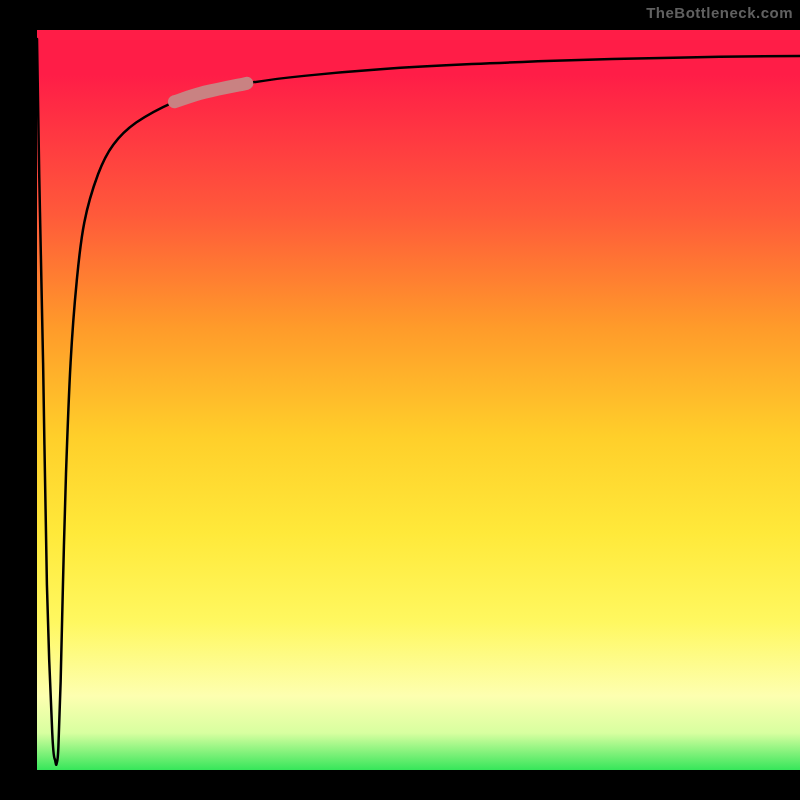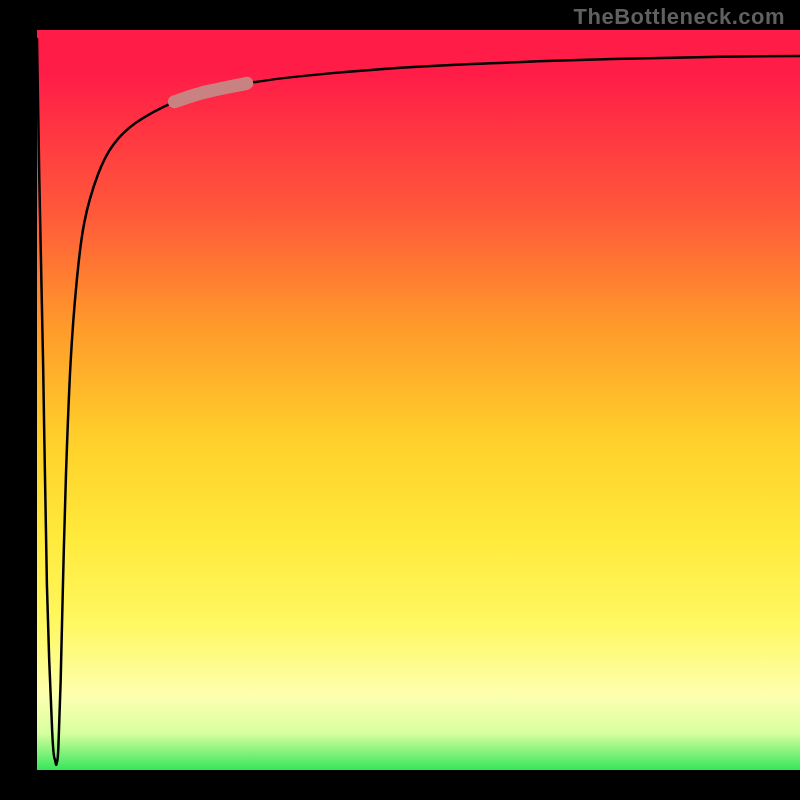--- a/index.html
+++ b/index.html
@@ -49,20 +49,20 @@
     pointer-events: none;
   }
 </style>
 </head>
 <body>
 
 <div class="frame">
 
   <div class="plot-area" style="left: 37px; top: 30px; width: 763px; height: 740px;"></div>
 
-  <div class="watermark" style="top: 4px; right: 15px; font-size: 22px;">TheBottleneck.com</div>
+  <div class="watermark" style="top: 4px; right: 7px; font-size: 15px;">TheBottleneck.com</div>
 
   <svg class="curve" viewBox="0 0 800 800" preserveAspectRatio="none">
     <path fill="none" stroke="#000000" stroke-width="2.5" stroke-linejoin="round" stroke-linecap="round" d="M 37.00 38.88 C 37.41 63.92, 38.19 119.66, 39.29 178.00 C 40.39 236.34, 41.73 289.74, 43.10 363.00 C 44.48 436.26, 45.27 518.40, 46.92 585.00 C 48.57 651.60, 50.75 701.30, 52.26 733.00 C 53.77 764.70, 54.49 755.79, 55.31 761.12 C 56.14 766.45, 56.29 765.00, 56.84 762.60 C 57.39 760.20, 57.68 762.45, 58.36 747.80 C 59.05 733.15, 59.83 710.50, 60.65 681.20 C 61.48 651.90, 61.98 622.30, 62.94 585.00 C 63.90 547.70, 64.62 513.96, 65.99 474.00 C 67.37 434.04, 68.65 397.63, 70.57 363.00 C 72.49 328.37, 74.20 306.91, 76.68 281.60 C 79.15 256.29, 80.46 241.71, 84.31 222.40 C 88.15 203.09, 92.82 188.29, 98.04 174.30 C 103.26 160.31, 106.43 154.02, 113.30 144.70 C 120.17 135.38, 125.20 130.23, 136.19 122.50 C 147.18 114.77, 161.98 107.24, 174.34 101.78 C 186.70 96.32, 191.81 95.49, 204.86 92.16 C 217.91 88.83, 228.97 86.21, 246.83 83.28 C 264.68 80.35, 280.02 78.41, 304.05 75.88 C 328.08 73.35, 350.14 71.35, 380.35 69.22 C 410.56 67.09, 437.57 65.64, 471.91 64.04 C 506.24 62.44, 532.64 61.54, 571.10 60.34 C 609.56 59.14, 644.35 58.18, 685.55 57.38 C 726.75 56.58, 779.40 56.17, 800.00 55.90"></path>
     <path fill="none" stroke="#c98282" stroke-width="13" stroke-linecap="round" d="M 174.34 101.78 C 179.83 100.05, 191.81 95.49, 204.86 92.16 C 217.91 88.83, 239.27 84.88, 246.83 83.28"></path>
   </svg>
 
 </div>
 
 </body></html>

